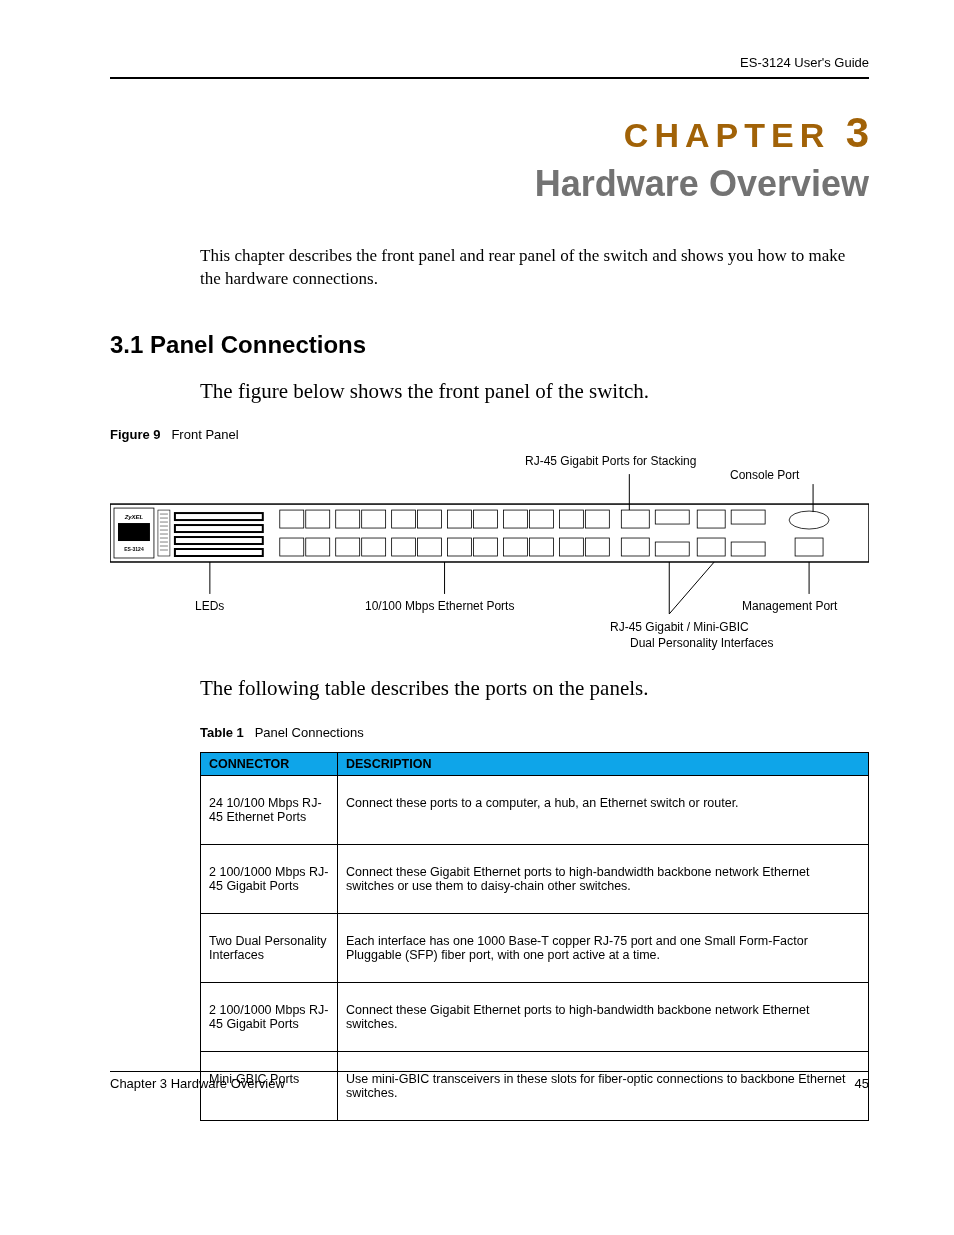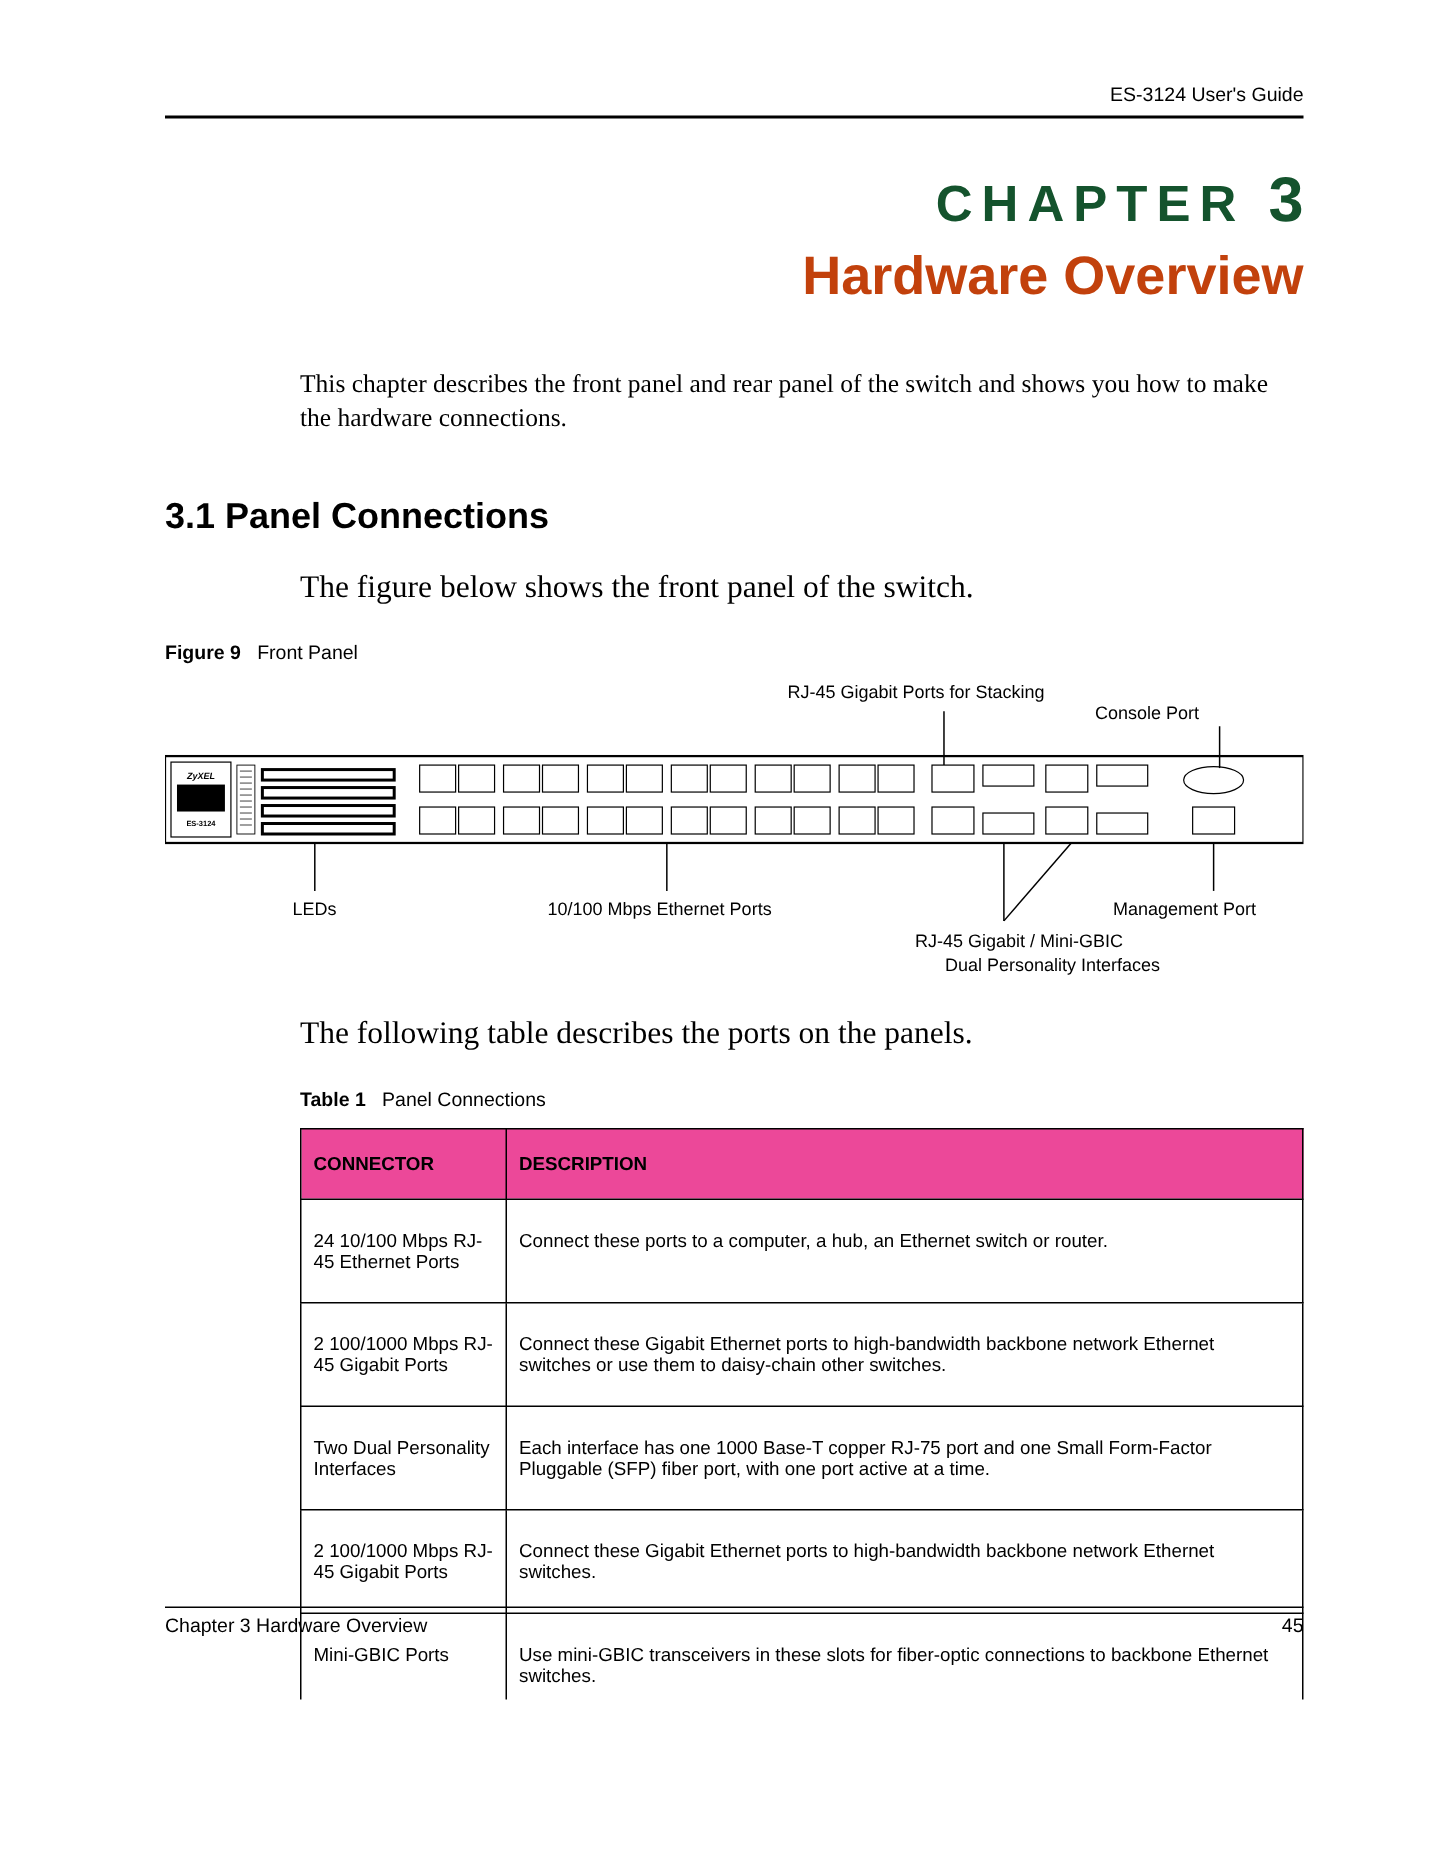--- a/index.html
+++ b/index.html
@@ -21,33 +21,33 @@
     font-size: 13px;
     padding-bottom: 4px;
   }
   .top-rule {
     border: none;
     border-top: 2px solid #000;
     margin: 3px 0 30px 0;
   }
   .chapter-line {
     text-align: right;
-    color: #14532d;
+    color: #a16207;
     font-weight: bold;
     font-size: 34px;
     letter-spacing: 6px;
   }
   .chapter-num {
     font-size: 42px;
     letter-spacing: normal;
     vertical-align: baseline;
   }
   .chapter-title {
     text-align: right;
-    color: #c2410c;
+    color: #737373;
     font-weight: bold;
     font-size: 36px;
     margin-top: 6px;
   }
   .intro {
     margin-top: 40px;
     margin-left: 90px;
     font-family: "Times New Roman", serif;
     font-size: 17px;
     line-height: 1.35;
@@ -88,25 +88,25 @@
   }
   table.panel-tbl {
     border-collapse: collapse;
     width: 100%;
     margin-left: 90px;
     width: calc(100% - 90px);
     font-size: 12.5px;
     margin-top: 4px;
   }
   table.panel-tbl th {
-    background: #ec4899;
+    background: #0ea5e9;
     text-align: left;
     font-weight: bold;
     border: 1.5px solid #000;
-    padding: 16px 8px;
+    padding: 4px 8px;
     font-size: 12.5px;
   }
   table.panel-tbl td {
     border: 1px solid #000;
     padding: 20px 8px;
     vertical-align: top;
     font-size: 12.5px;
   }
   td.indent { padding-left: 24px; }
   .footer {

